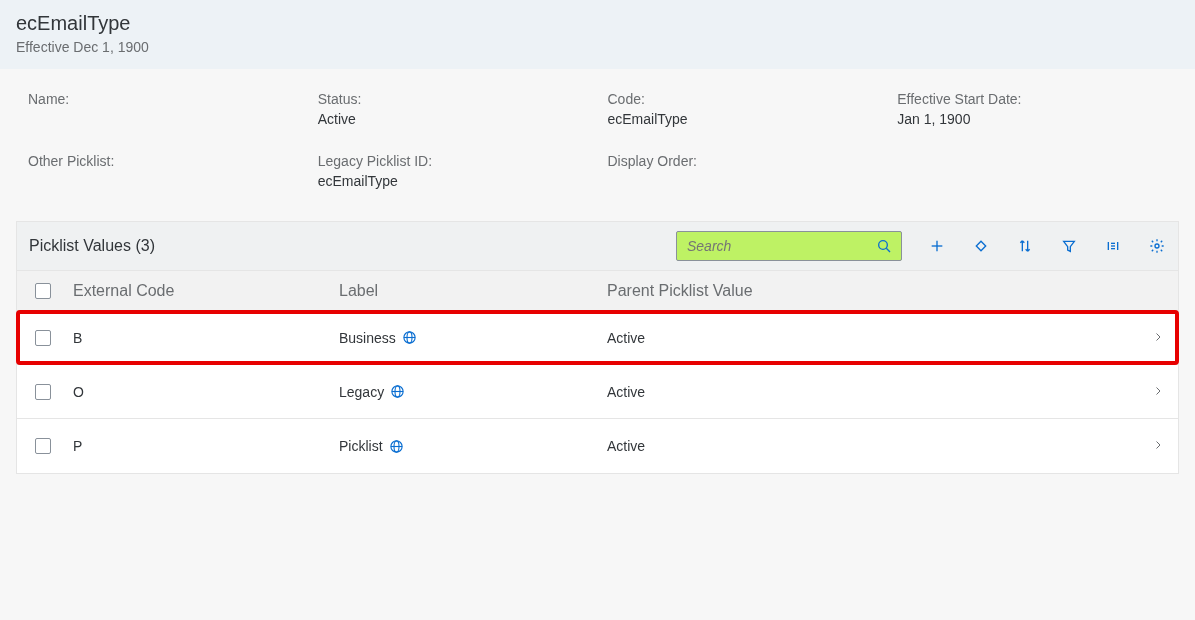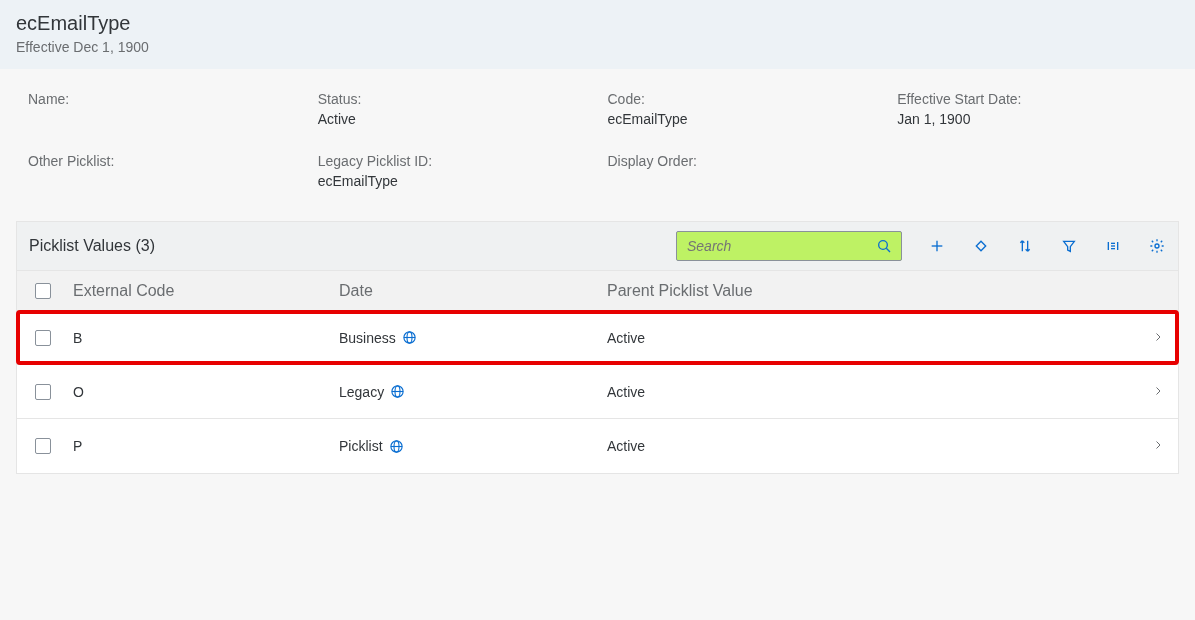--- a/index.html
+++ b/index.html
@@ -247,21 +247,21 @@
       </span>
     </div>
   </div>
 
   <div class="table">
     <div class="thead">
       <div class="checkbox-cell">
         <div class="checkbox"></div>
       </div>
       <div class="th">External Code</div>
-      <div class="th">Date</div>
+      <div class="th">Label</div>
       <div class="th">Parent Picklist Value</div>
       <div class="th"></div>
     </div>
 
     <div class="trow highlight-row">
       <div class="checkbox-cell">
         <div class="checkbox"></div>
       </div>
       <div class="cell">B</div>
       <div class="cell">

